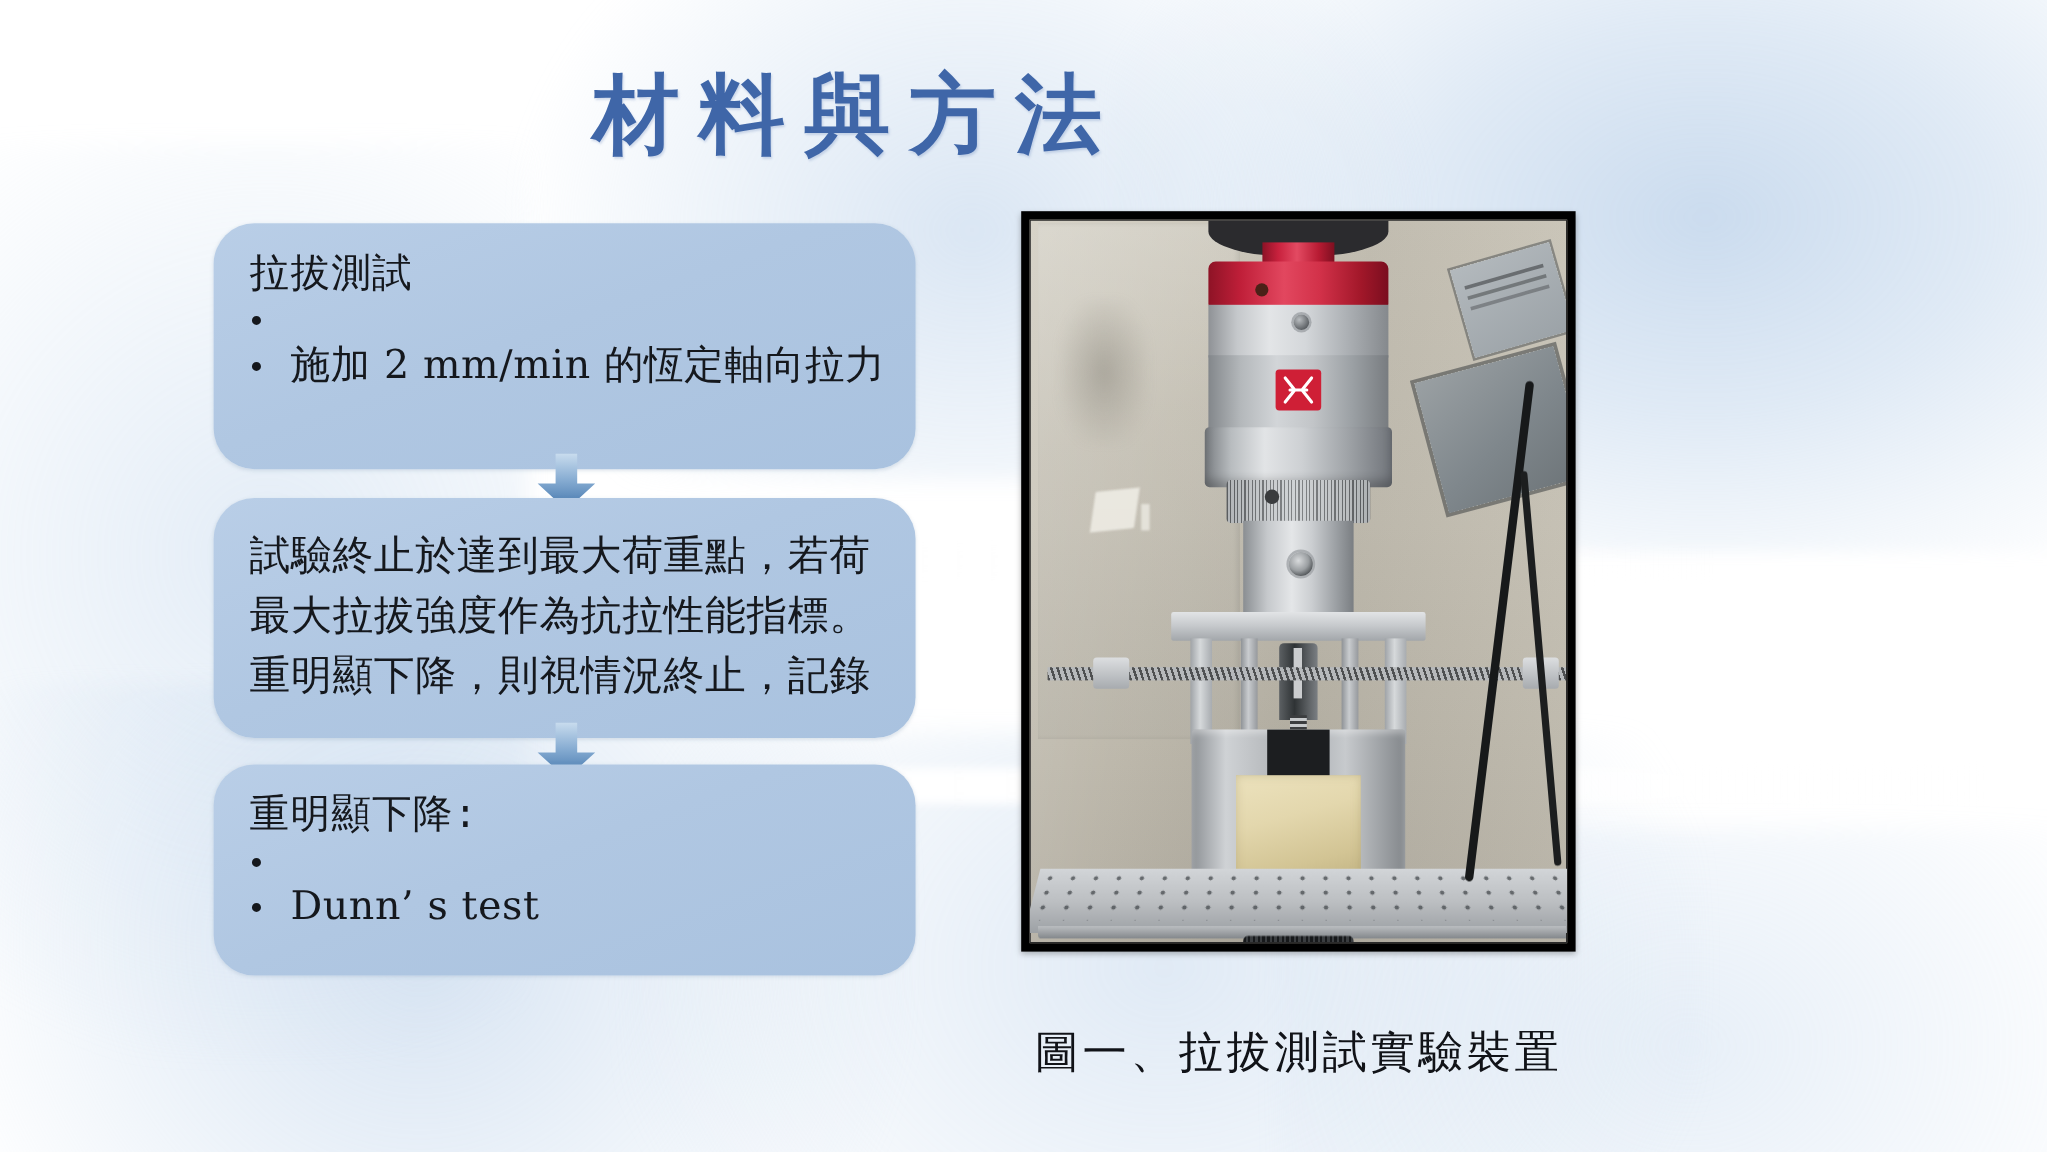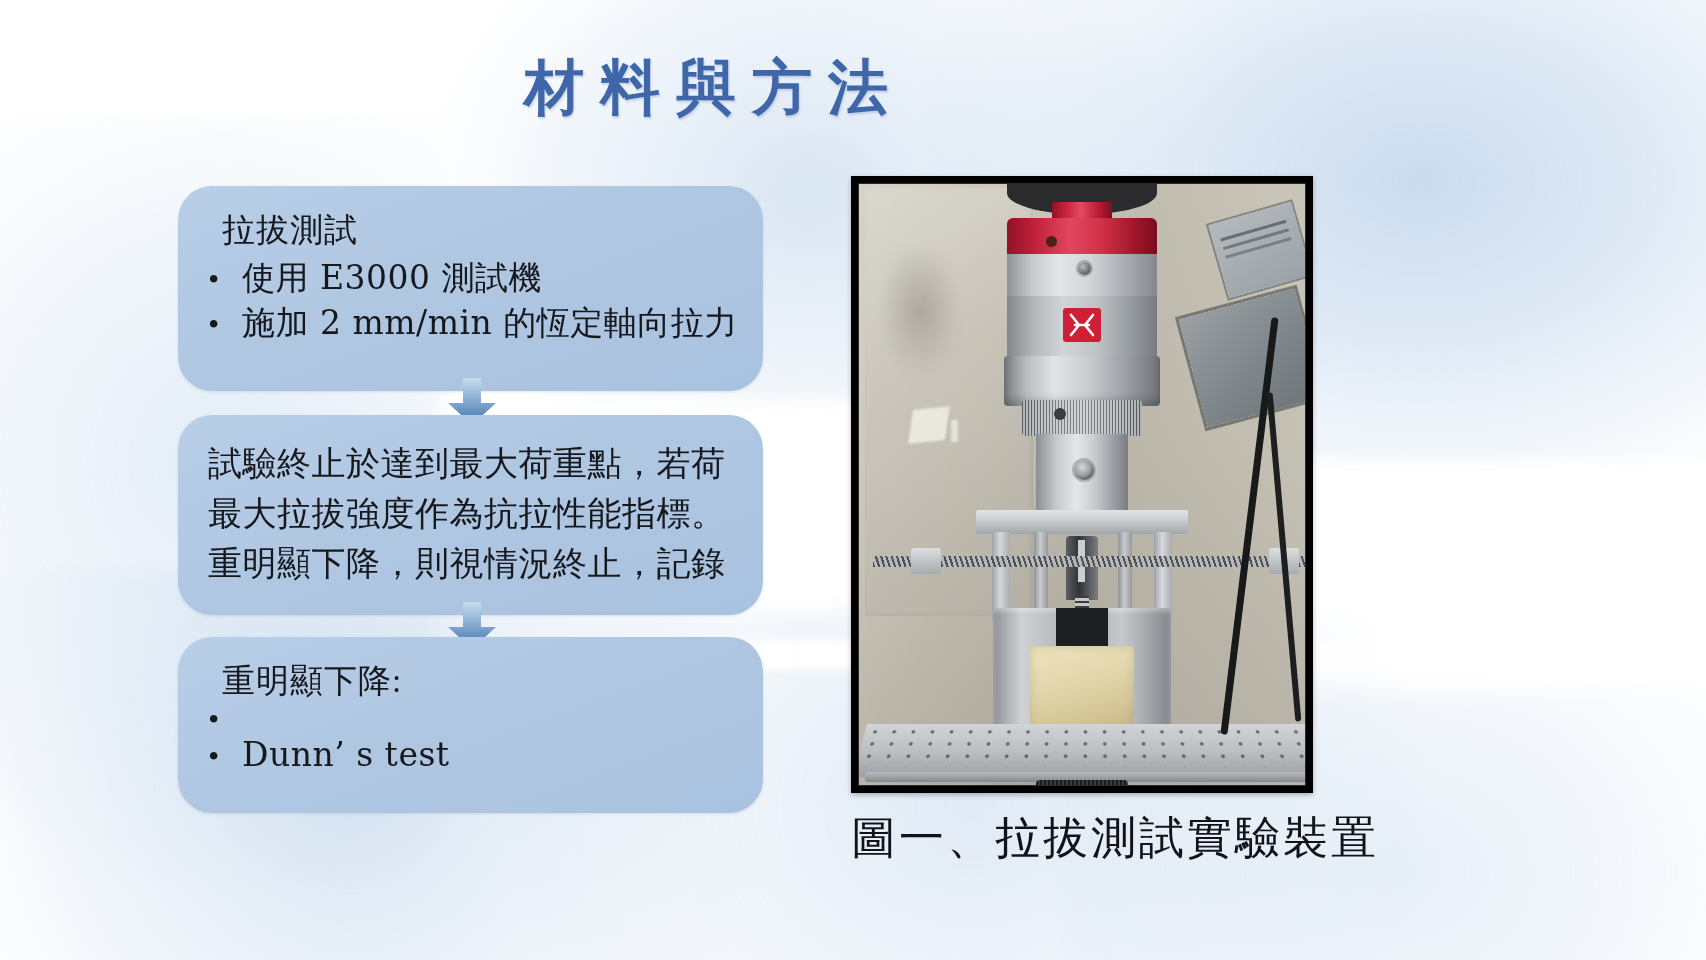--- a/index.html
+++ b/index.html
@@ -99,21 +99,21 @@
   }
 
   
   #title {
     position: absolute;
     top: 48px;
     left: 0;
     width: 1428px;
     text-align: center;
     font-family: "DejaVu Serif", "Liberation Serif", serif;
-    font-size: 60px;
+    font-size: 72px;
     font-weight: 700;
     letter-spacing: 16px;
     color: #3f66a8;
     text-shadow: 1px 2px 2px rgba(63,102,168,0.22);
     white-space: nowrap;
   }
 
   
   .flow-box {
     position: absolute;
@@ -124,25 +124,25 @@
     box-shadow: 0 1px 3px rgba(120,145,175,0.22);
     padding: 24px 30px 18px 24px;
     color: #15181d;
   }
 
   #box-pullout  { top: 186px; height: 205px; }
   #box-termination { top: 415px; height: 200px; }
   #box-statistics  { top: 637px; height: 176px; }
 
   .box-heading {
-    font-family: Liberation Serif, serif;
+    font-family: Liberation Mono, monospace;
     font-size: 33px;
     line-height: 1.22;
     letter-spacing: 1px;
-    margin-left: 20px;
+    margin-left: 6px;
     margin-bottom: 6px;
     white-space: nowrap;
   }
 
   .bullets { list-style: none; }
 
   .bullet-item {
     display: flex;
     align-items: baseline;
     font-family: "DejaVu Serif", "Liberation Serif", serif;
@@ -444,25 +444,25 @@
   .ph-cable2 {
     right: 18px; top: 208px; width: 6px; height: 330px;
     background: #1c1e1f;
     border-radius: 4px;
     transform: rotate(-5deg);
   }
 
   #caption {
     position: absolute;
     left: 851px;
-    top: 808px;
+    top: 852px;
     width: 462px;
     text-align: center;
     font-family: "DejaVu Serif", "Liberation Serif", serif;
-    font-size: 45px;
+    font-size: 37px;
     letter-spacing: 3px;
     color: #111318;
     white-space: nowrap;
   }
 </style>
 </head>
 <body>
 
 <div id="slide">
 
@@ -475,21 +475,20 @@
   <div class="wash wash-streak-a"></div>
   <div class="wash wash-streak-b"></div>
 
   <div id="title">材料與方法</div>
 
   <div class="flow-box" id="box-pullout">
     <div class="box-heading">拉拔測試</div>
     <ul class="bullets">
       <li class="bullet-item">
         <span class="bullet-dot">•</span>
-        <span class="bullet-text">使用 E3000 測試機</span>
       </li>
       <li class="bullet-item">
         <span class="bullet-dot">•</span>
         <span class="bullet-text">施加 2 mm/min 的恆定軸向拉力</span>
       </li>
     </ul>
   </div>
 
   <div class="arrow" id="arrow-1">
     <svg viewBox="0 0 52 48" xmlns="http://www.w3.org/2000/svg" aria-hidden="true">

